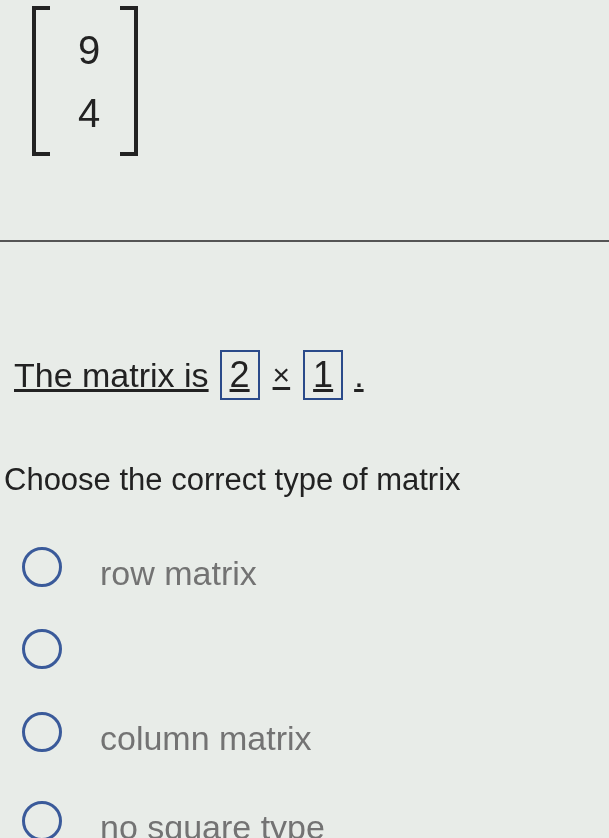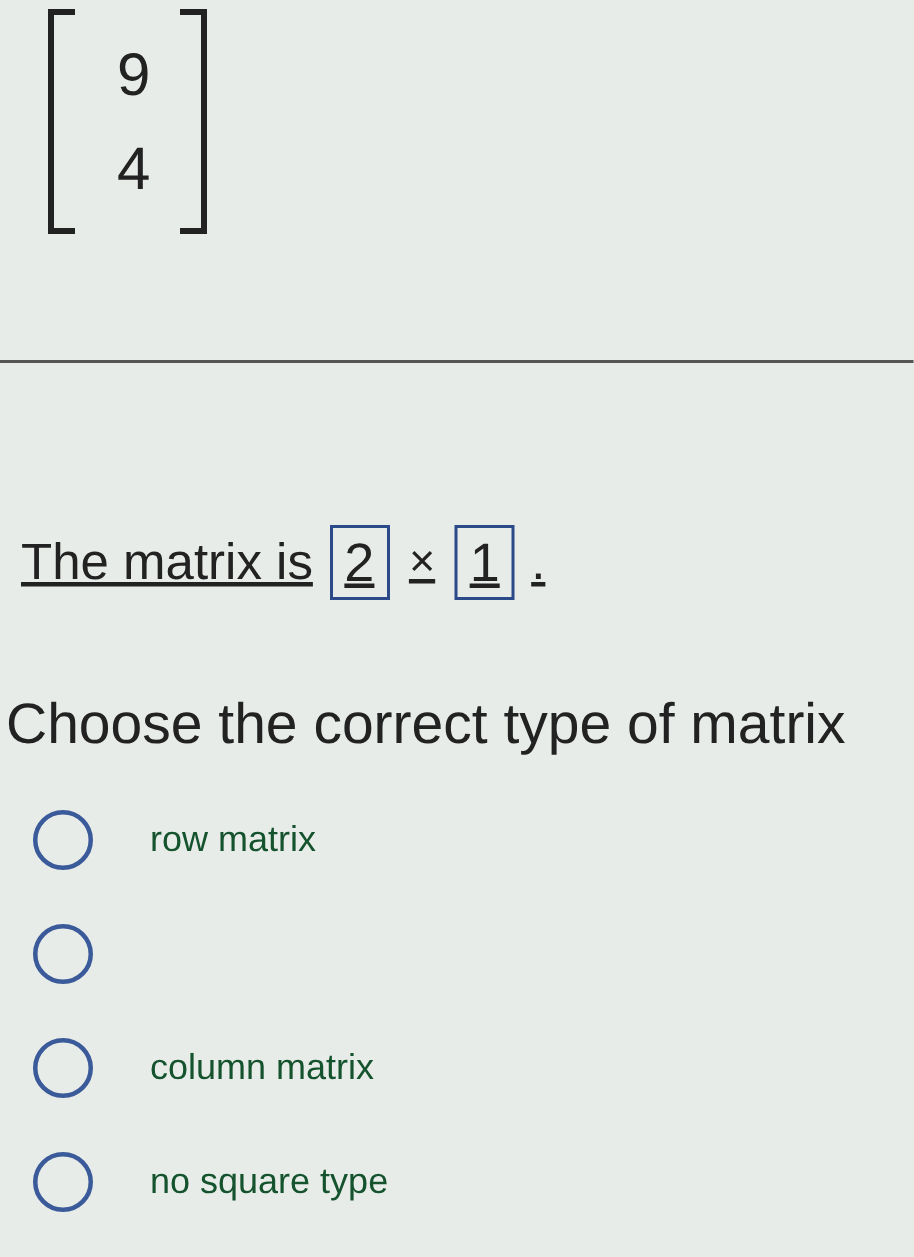--- a/index.html
+++ b/index.html
@@ -79,21 +79,21 @@
       margin: 0 3px;
     }
     .times {
       font-size: 30px;
       margin: 0 2px;
     }
     .prompt {
       position: absolute;
       top: 462px;
       left: 4px;
-      font-size: 38px;
+      font-size: 31px;
     }
     .options {
       position: absolute;
       top: 540px;
       left: 22px;
       display: flex;
       flex-direction: column;
       gap: 36px;
     }
     .option {
@@ -104,22 +104,23 @@
     .radio {
       width: 40px;
       height: 40px;
       border: 3px solid #3a5a9a;
       border-radius: 50%;
       background: transparent;
       flex-shrink: 0;
       cursor: pointer;
     }
     .option-label {
-      font-size: 24px;
-      color: #14532d;
+      font-size: 34px;
+      color: #737373;
+      margin-top: 14px;
     }
   </style>
 </head>
 <body>
 
 <div class="matrix-container">
   <div class="bracket-left"></div>
   <div class="matrix-values">
     <span>9</span>
     <span>4</span>

